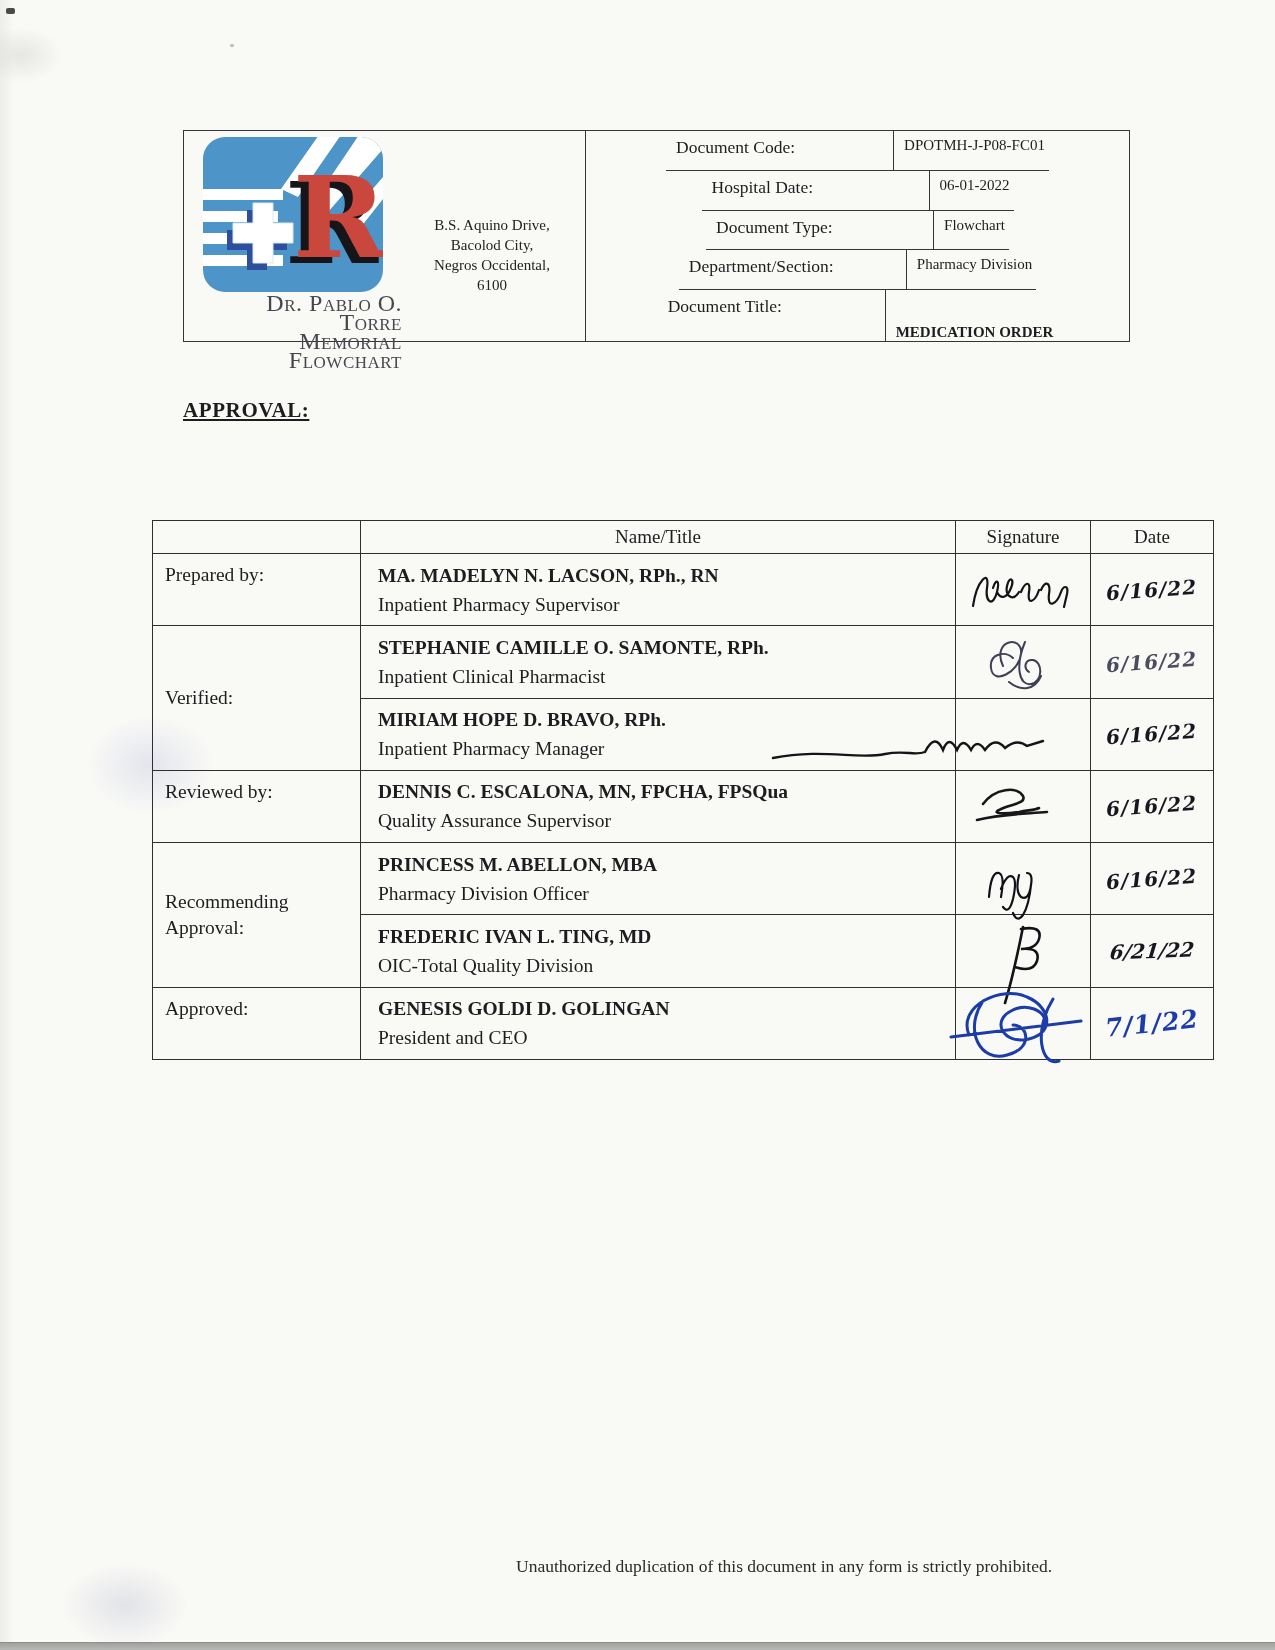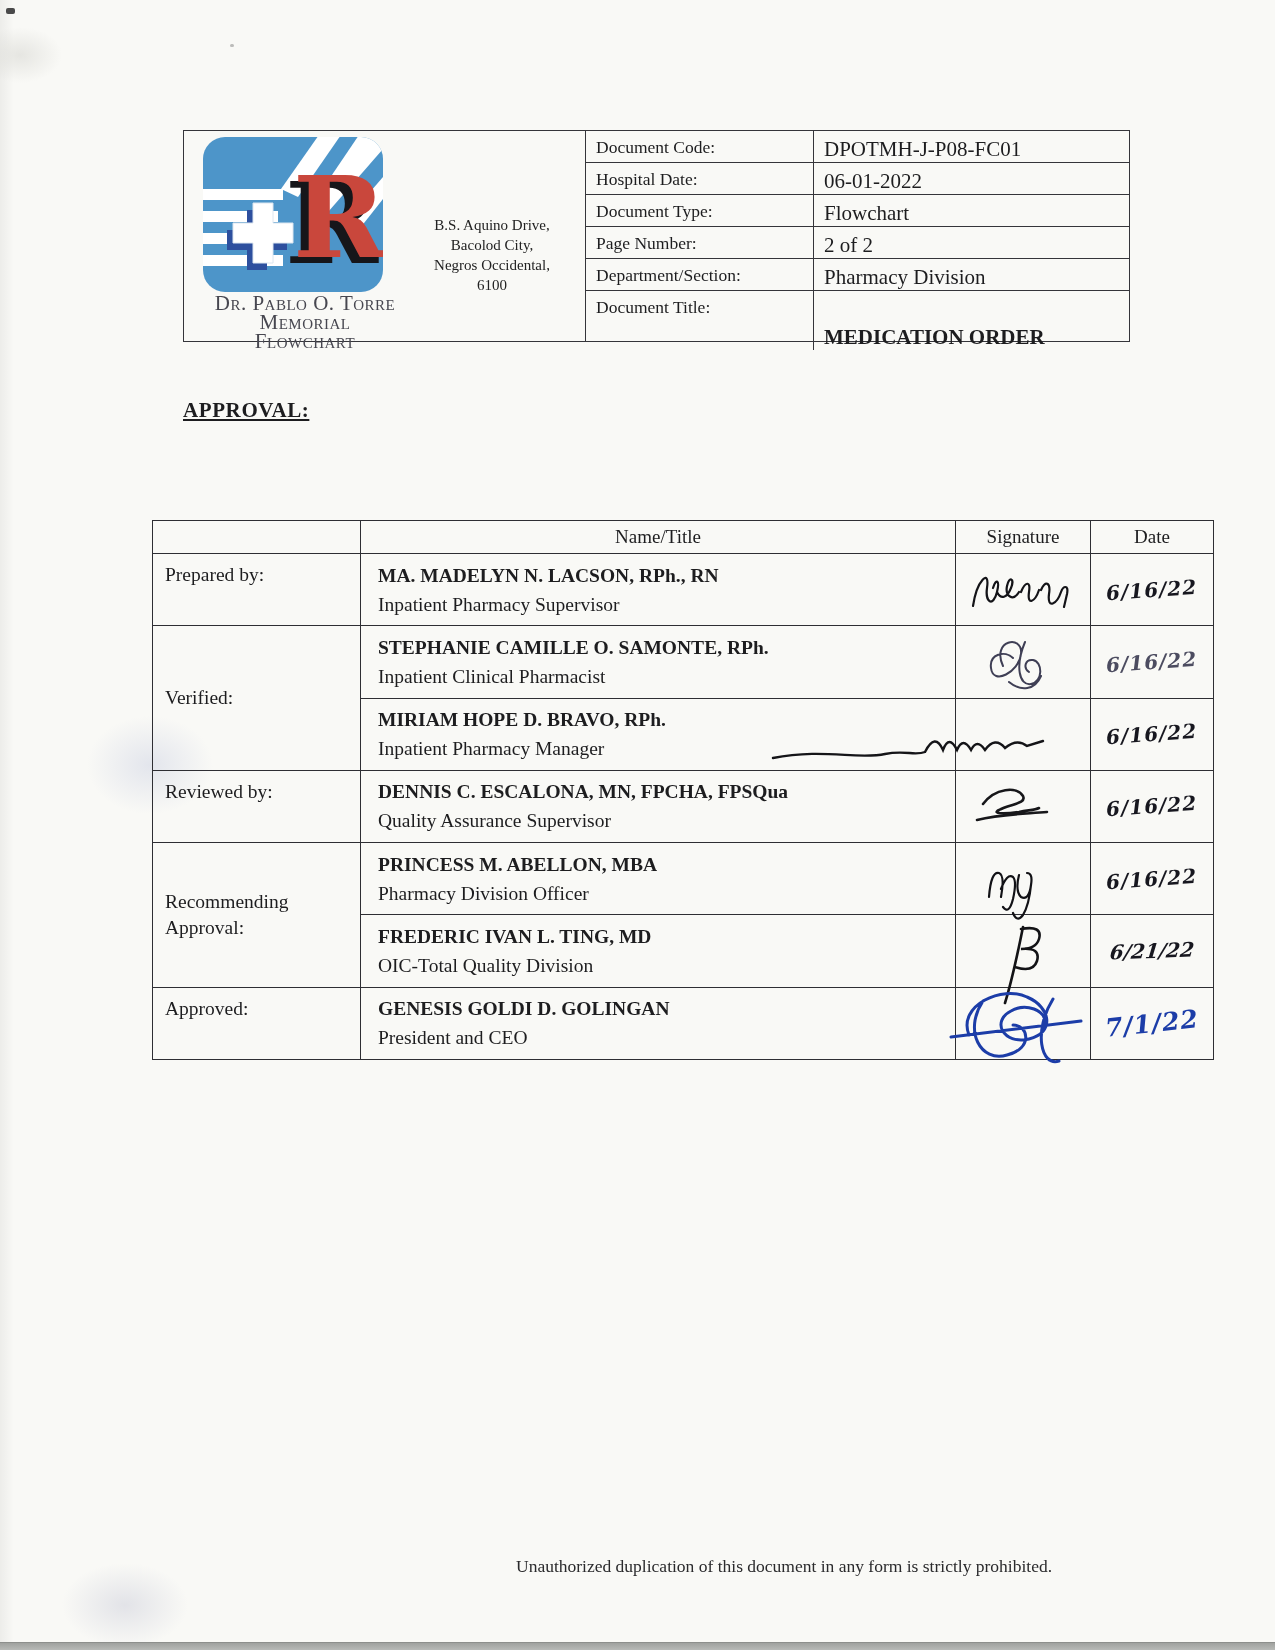--- a/index.html
+++ b/index.html
@@ -17,29 +17,29 @@
   .speck{position:absolute;background:#4a4a4a;border-radius:2px;}
   #bottom-strip{position:absolute;left:0;bottom:0;width:100%;height:7px;
     background:linear-gradient(#9fa19e,#b8bab7);border-top:1px solid #8d8f8c;}
 
   
   #header-box{position:absolute;left:183px;top:130px;width:945px;height:210px;
     border:1.6px solid #35353a;display:flex;}
   #logo-cell{width:402px;box-sizing:border-box;border-right:1.6px solid #35353a;
     display:flex;align-items:flex-start;padding-top:6px;}
   #logo-col{width:218px;display:flex;flex-direction:column;align-items:center;}
-  #hospital-name{margin-top:2px;text-align:center;line-height:19px;color:#474750;
-    font-variant-caps:small-caps;letter-spacing:0.5px;font-size:21px;margin-left:24px;}
+  #hospital-name{margin-top:2px;text-align:right;line-height:19px;color:#474750;
+    font-variant-caps:small-caps;letter-spacing:0.5px;font-size:24px;margin-left:24px;}
   #address{width:180px;margin-top:78px;text-align:center;font-size:15px;line-height:20px;color:#222;}
-  #info-grid{flex:1;display:flex;flex-direction:column;}
+  #info-grid{flex:1;display:flex;flex-direction:column;align-items:center;}
   .hrow{flex:1;display:flex;box-sizing:border-box;border-bottom:1.4px solid #35353a;}
   .hrow:last-child{border-bottom:none;}
   .hlabel{width:228px;box-sizing:border-box;border-right:1.4px solid #35353a;
     padding:6px 4px 0 10px;font-size:17.5px;}
-  .hvalue{flex:1;padding:6px 4px 0 10px;font-size:21px;}
+  .hvalue{flex:1;padding:6px 4px 0 10px;font-size:15px;}
   .bold{font-weight:bold;margin-top:28px;}
 
   
   #approval-heading{position:absolute;left:183px;top:398px;font-size:21px;font-weight:bold;
     text-decoration:underline;letter-spacing:0.6px;}
 
   
   #approval-table{position:absolute;left:152px;top:520px;width:1061px;height:540px;
     border-collapse:collapse;table-layout:fixed;}
   #approval-table td,#approval-table th{border:1.6px solid #2e2e33;overflow:visible;}
@@ -115,24 +115,20 @@
       </div>
       <div class="hrow">
         <div class="hlabel">Hospital Date:</div>
         <div class="hvalue">06-01-2022</div>
       </div>
       <div class="hrow">
         <div class="hlabel">Document Type:</div>
         <div class="hvalue">Flowchart</div>
       </div>
       <div class="hrow">
-        <div class="hlabel">Page Number:</div>
-        <div class="hvalue">2 of 2</div>
-      </div>
-      <div class="hrow">
         <div class="hlabel">Department/Section:</div>
         <div class="hvalue">Pharmacy Division</div>
       </div>
       <div class="hrow">
         <div class="hlabel">Document Title:</div>
         <div class="hvalue bold">MEDICATION ORDER</div>
       </div>
     </div>
   </div>
 

